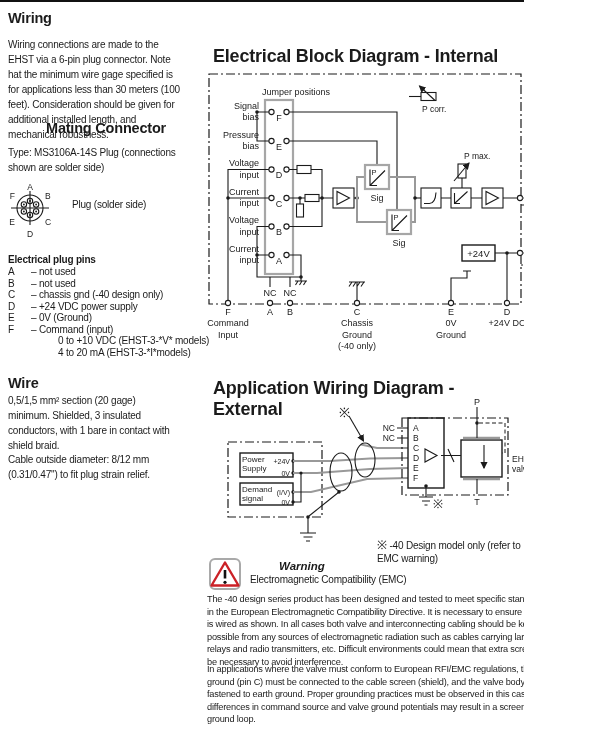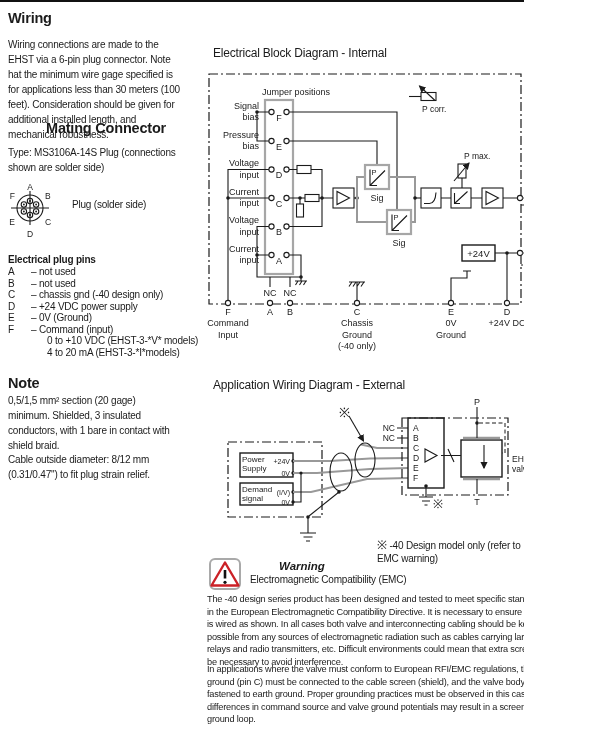--- a/index.html
+++ b/index.html
@@ -7,28 +7,28 @@
     --block-grey:#a6a6a6;
     --warning-red:#cb2127;
     --ink:#1b1b1b;
   }
   html,body{margin:0;padding:0;background:#fff;}
   .page{position:relative;width:524px;height:729px;background:#fff;overflow:hidden;
         font-family:"Liberation Sans",sans-serif;color:var(--ink);}
   .abs{position:absolute;}
   .pre{white-space:pre;}
   .h1{font-size:14.5px;font-weight:bold;letter-spacing:-0.2px;}
-  .h2{font-size:12px;font-weight:normal;letter-spacing:-0.2px;}
+  .h2{font-size:18px;font-weight:bold;letter-spacing:-0.2px;}
   .body{font-size:10px;line-height:15px;letter-spacing:-0.2px;}
   .wbody{font-size:9.2px;line-height:12.5px;letter-spacing:-0.2px;}
   .rule{height:2px;background:#111;}
   .bold{font-weight:bold;}
   .prow{display:flex;height:11.5px;font-size:10px;letter-spacing:-0.2px;}
   .pl{width:23px;}
-  .ind{margin-left:27px;padding-left:12px;}
+  .ind{margin-left:38px;padding-left:12px;}
   
   .k{stroke:var(--ink);fill:none;stroke-width:1.1px;}
   .k14{stroke:var(--ink);fill:none;stroke-width:1.4px;}
   .dd{stroke:var(--ink);fill:none;stroke-width:1.2px;stroke-dasharray:9 3 2 3;}
   .gw{stroke:var(--wire-grey);fill:none;stroke-width:2px;}
   .gw24{stroke:var(--wire-grey);fill:none;stroke-width:2.4px;}
   .gb{stroke:var(--block-grey);fill:none;stroke-width:2.2px;}
   .ds{stroke:var(--ink);fill:none;stroke-width:1px;stroke-dasharray:4 2.5;}
   .dot{fill:var(--ink);stroke:none;}
   .oc{fill:#fff;stroke:var(--ink);stroke-width:1.1px;}
@@ -118,21 +118,21 @@
         <span>– 0V (Ground)</span>
       </div>
     <div class="prow">
         <span class="pl">F</span>
         <span>– Command (input)</span>
       </div>
     <div class="prow ind">0 to +10 VDC (EHST-3-*V* models)</div>
     <div class="prow ind">4 to 20 mA (EHST-3-*I*models)</div>
   </div>
 
-  <div class="abs h1" style="left:8px;top:375px;">Note</div>
+  <div class="abs h1" style="left:8px;top:375px;">Wire</div>
   <div class="abs body pre" style="left:8px;top:393px;">0,5/1,5 mm² section (20 gage)
 minimum. Shielded, 3 insulated
 conductors, with 1 bare in contact with
 shield braid.</div>
   <div class="abs body pre" style="left:8px;top:452px;">Cable outside diameter: 8/12 mm
 (0.31/0.47") to fit plug strain relief.</div>
 
   <div class="abs h2" style="left:213px;top:46px;">Electrical Block Diagram - Internal</div>
 
   <svg class="abs" style="left:205px;top:70px;" width="407" height="285" viewBox="0 0 407 285">

